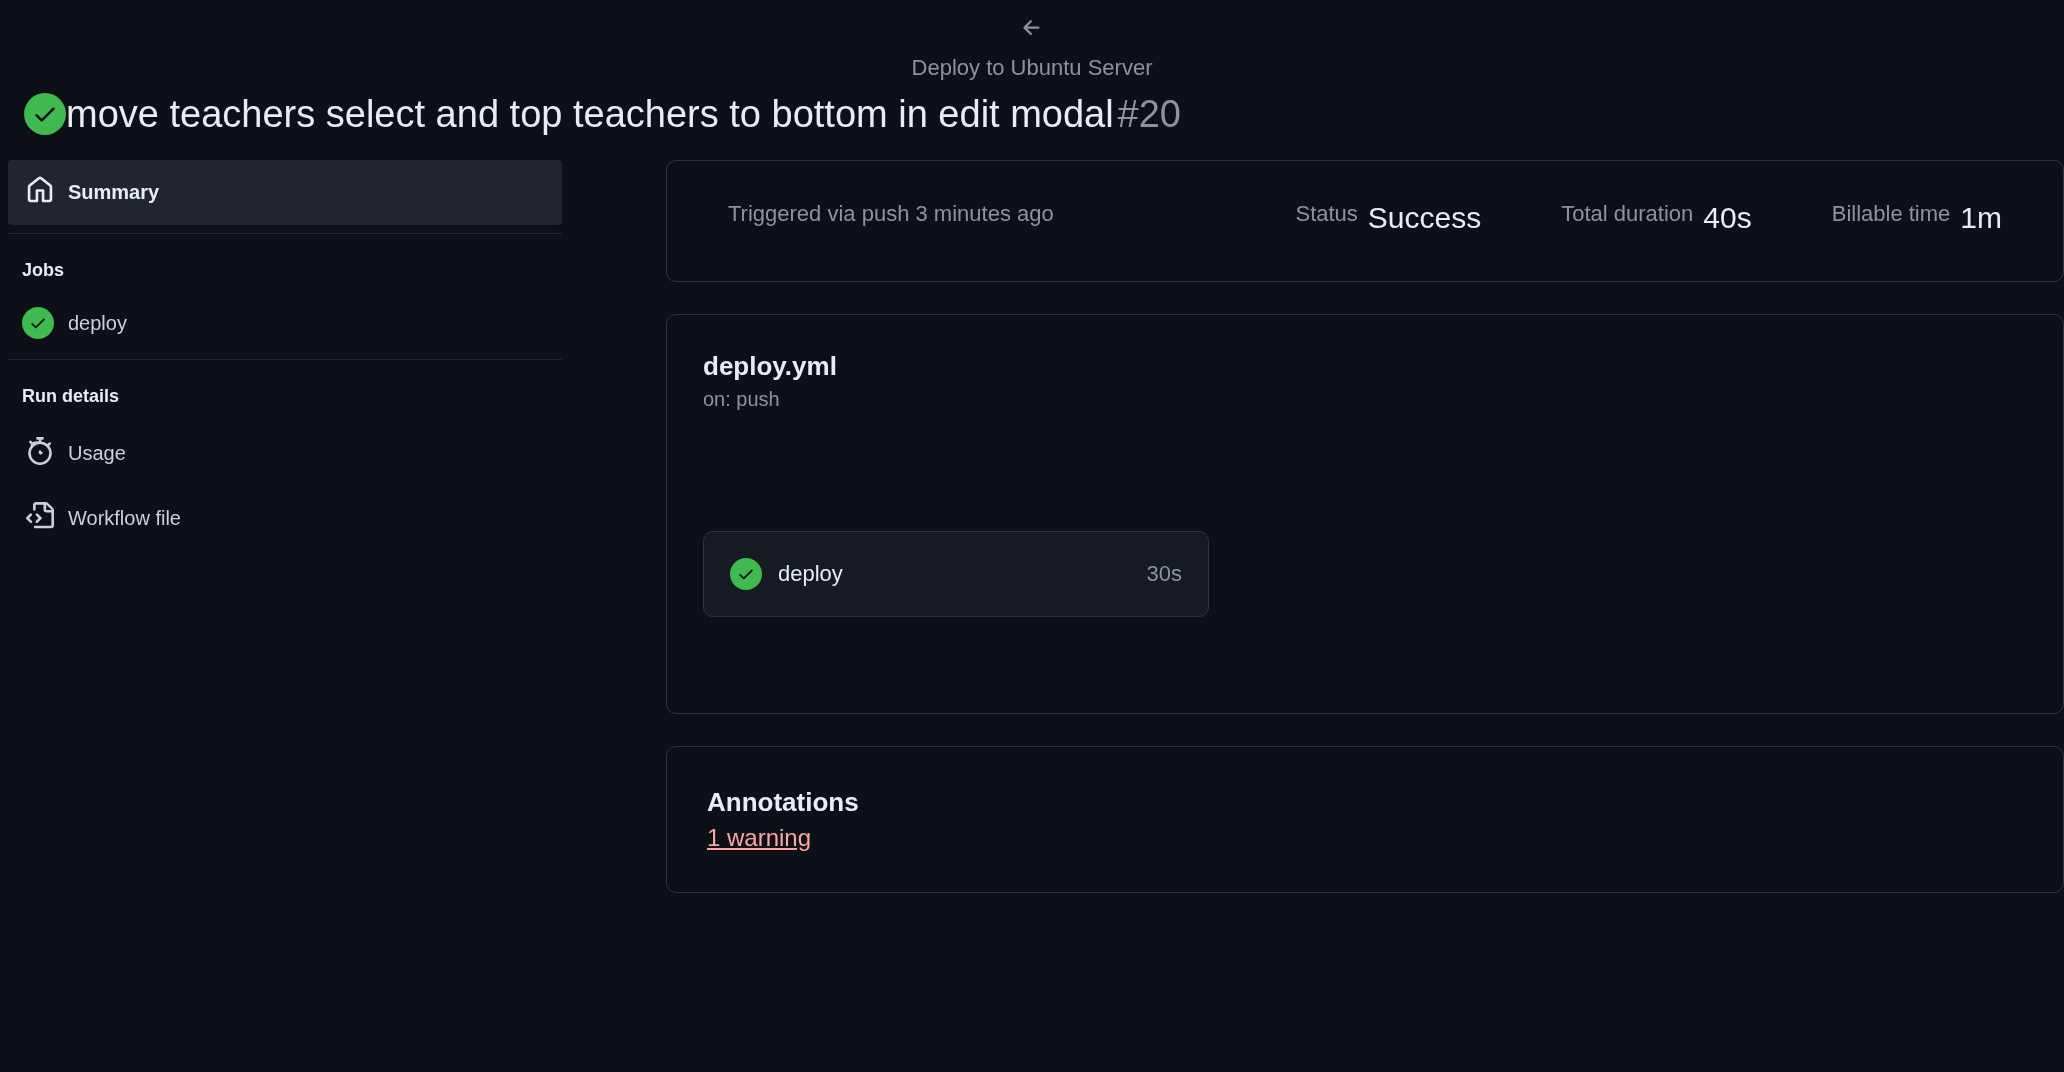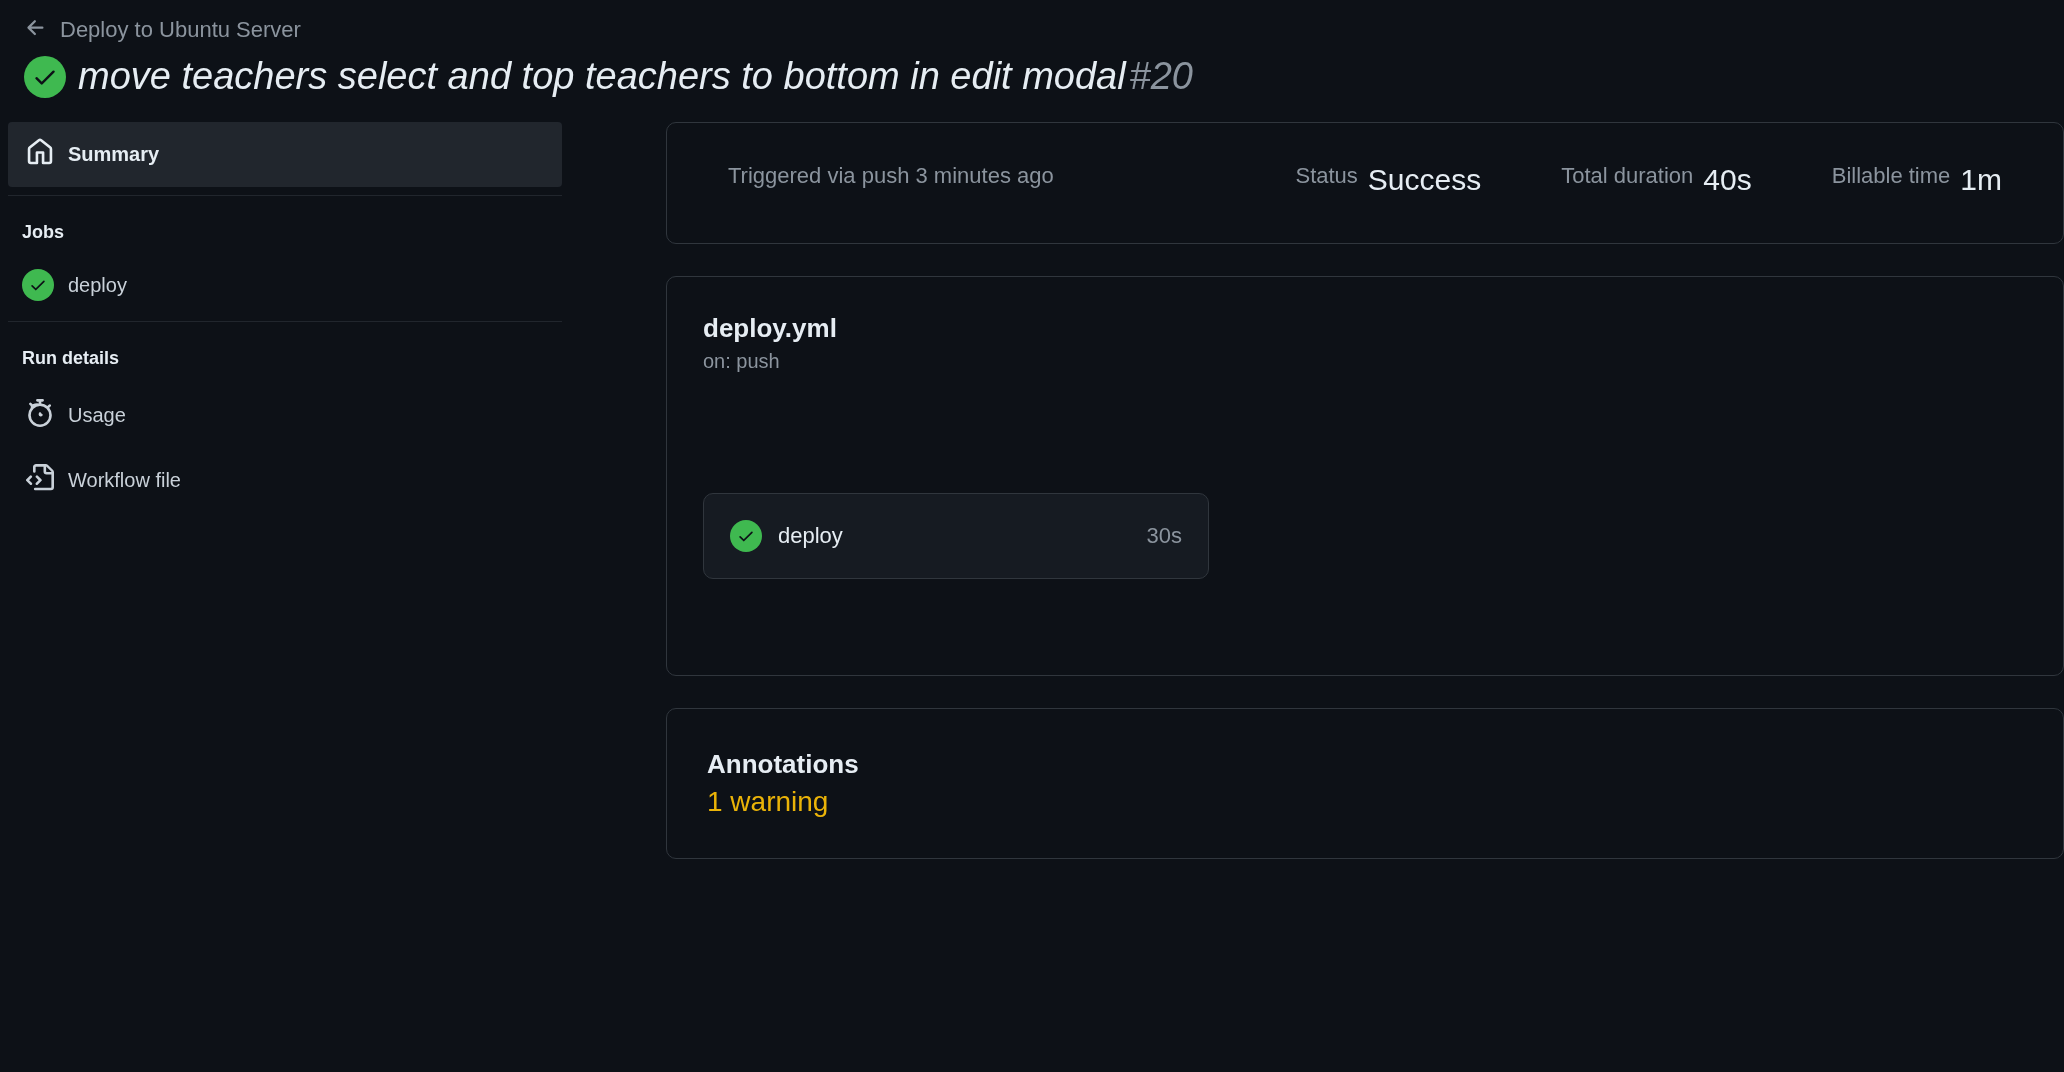--- a/index.html
+++ b/index.html
@@ -18,33 +18,33 @@
   }
   .header {
     padding: 16px 24px 24px 24px;
   }
   .breadcrumb {
     display: flex;
     align-items: center;
     gap: 12px;
     margin-bottom: 12px;
     cursor: pointer;
+    flex-direction: column;
   }
   .breadcrumb-text {
     color: #8b949e;
     font-size: 22px;
   }
   .arrow-left {
     color: #8b949e;
   }
   .title-row {
     display: flex;
-    align-items: flex-end;
-    gap: 12px;
-    font-style: italic;
+    align-items: flex-start;
+    gap: 0;
   }
   .check-circle {
     width: 42px;
     height: 42px;
     border-radius: 50%;
     background: #3fb950;
     display: flex;
     align-items: center;
     justify-content: center;
     flex-shrink: 0;
@@ -227,22 +227,23 @@
   .annotations-card {
     padding: 40px;
   }
   .annotations-title {
     font-size: 26px;
     font-weight: 600;
     color: #e6edf3;
     margin-bottom: 6px;
   }
   .annotations-sub {
-    font-size: 28px;
-    color: #eab308;
+    font-size: 24px;
+    color: #fca5a5;
+    text-decoration: underline;
   }
 </style>
 </head>
 <body>
 
 <div class="header">
   <div class="breadcrumb">
     <span class="arrow-left">
       <svg width="24" height="24" viewBox="0 0 16 16" fill="currentColor">
           <path d="M7.78 12.53a.75.75 0 0 1-1.06 0L2.47 8.28a.75.75 0 0 1 0-1.06l4.25-4.25a.75.75 0 0 1 1.06 1.06L4.81 7h7.44a.75.75 0 0 1 0 1.5H4.81l2.97 2.97a.75.75 0 0 1 0 1.06Z"></path>

